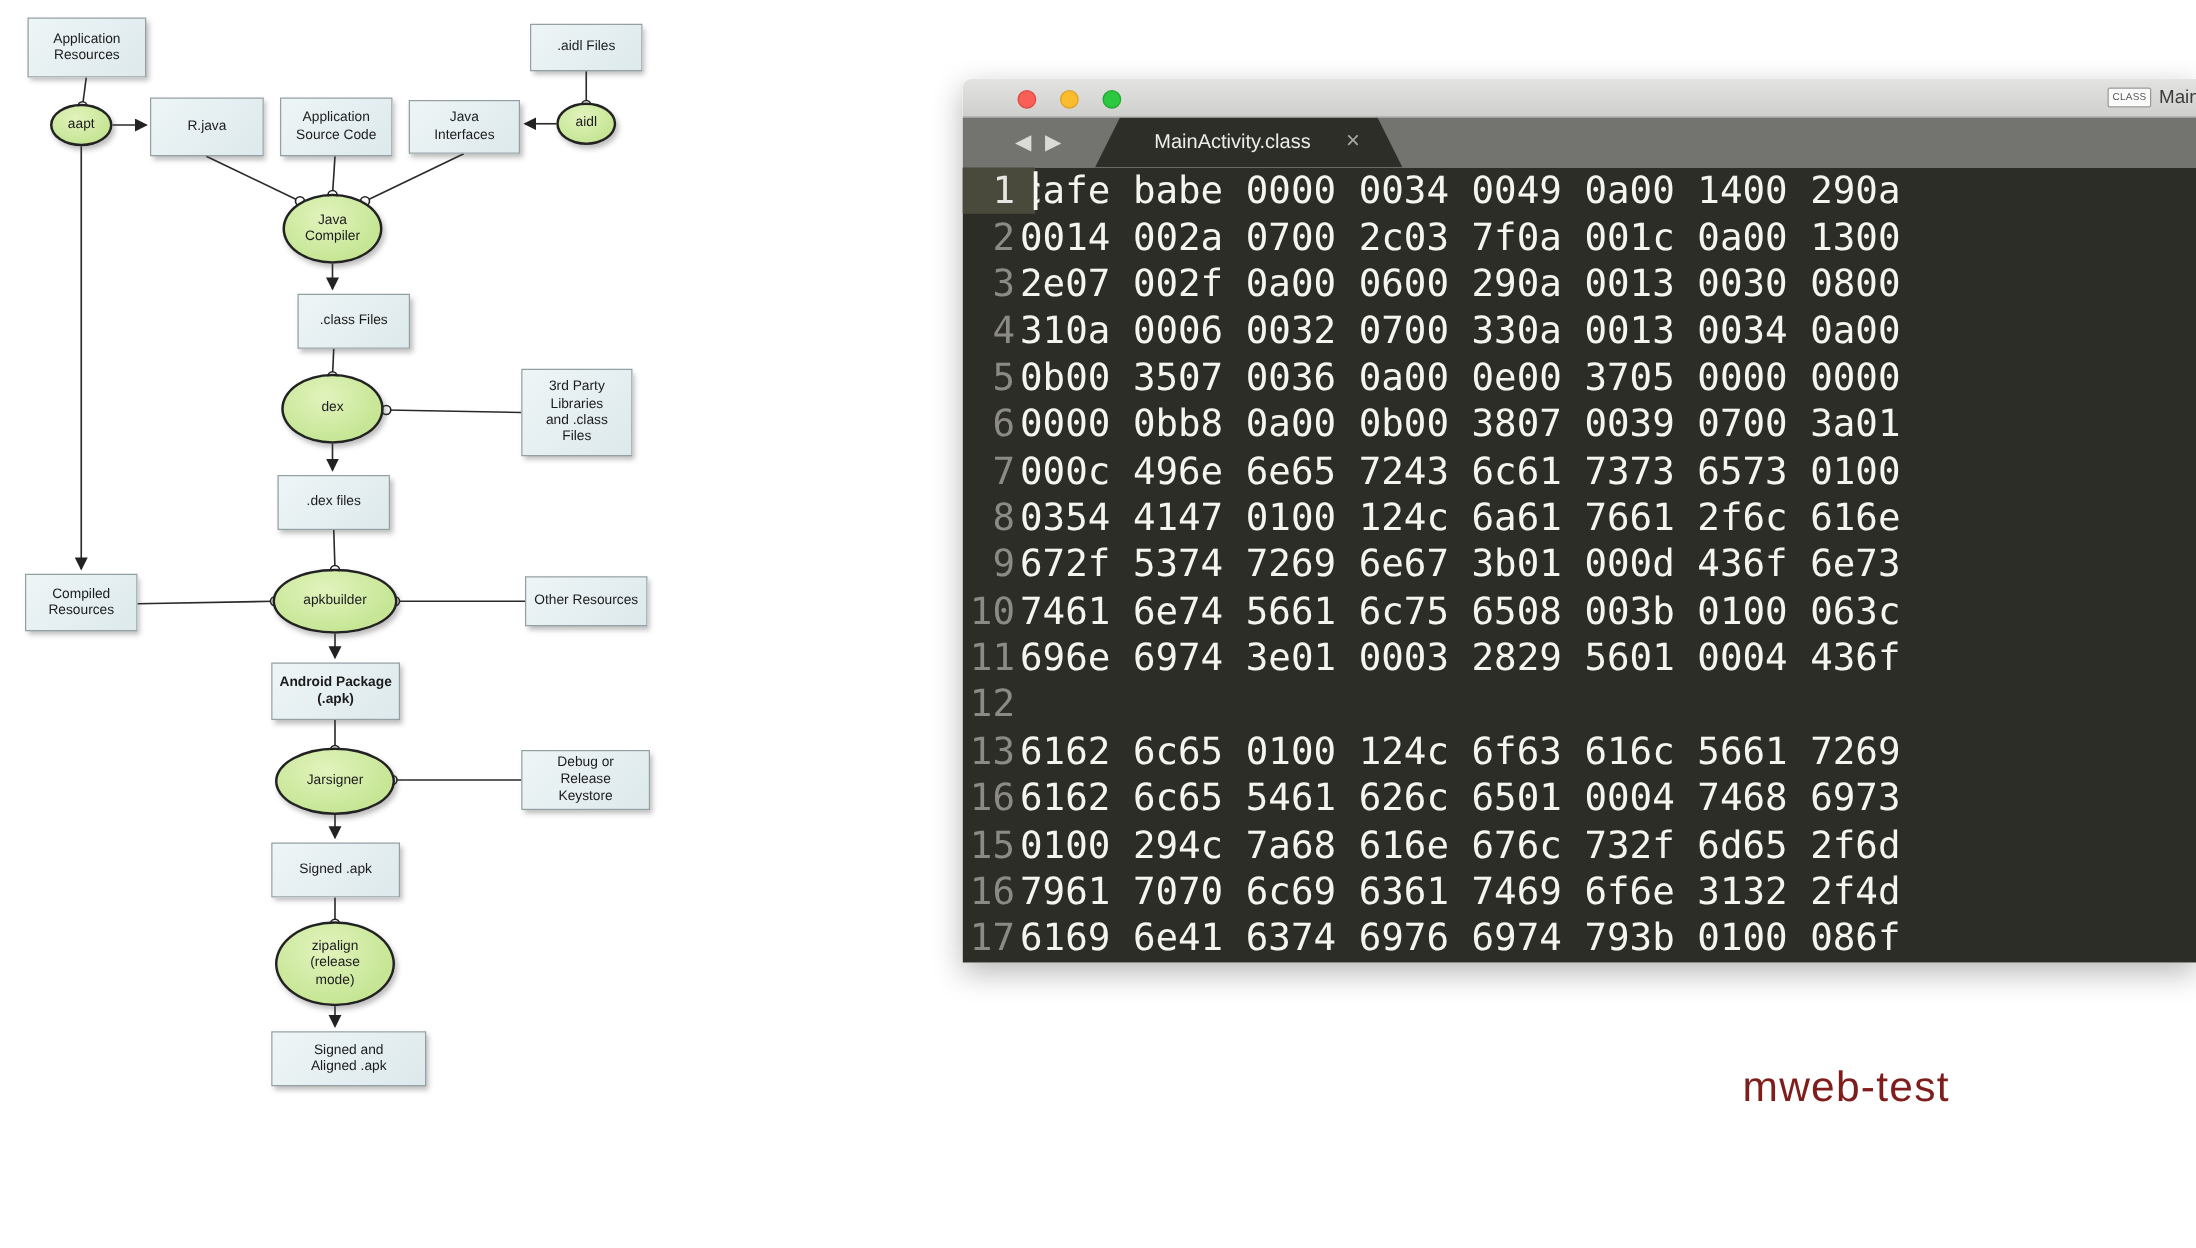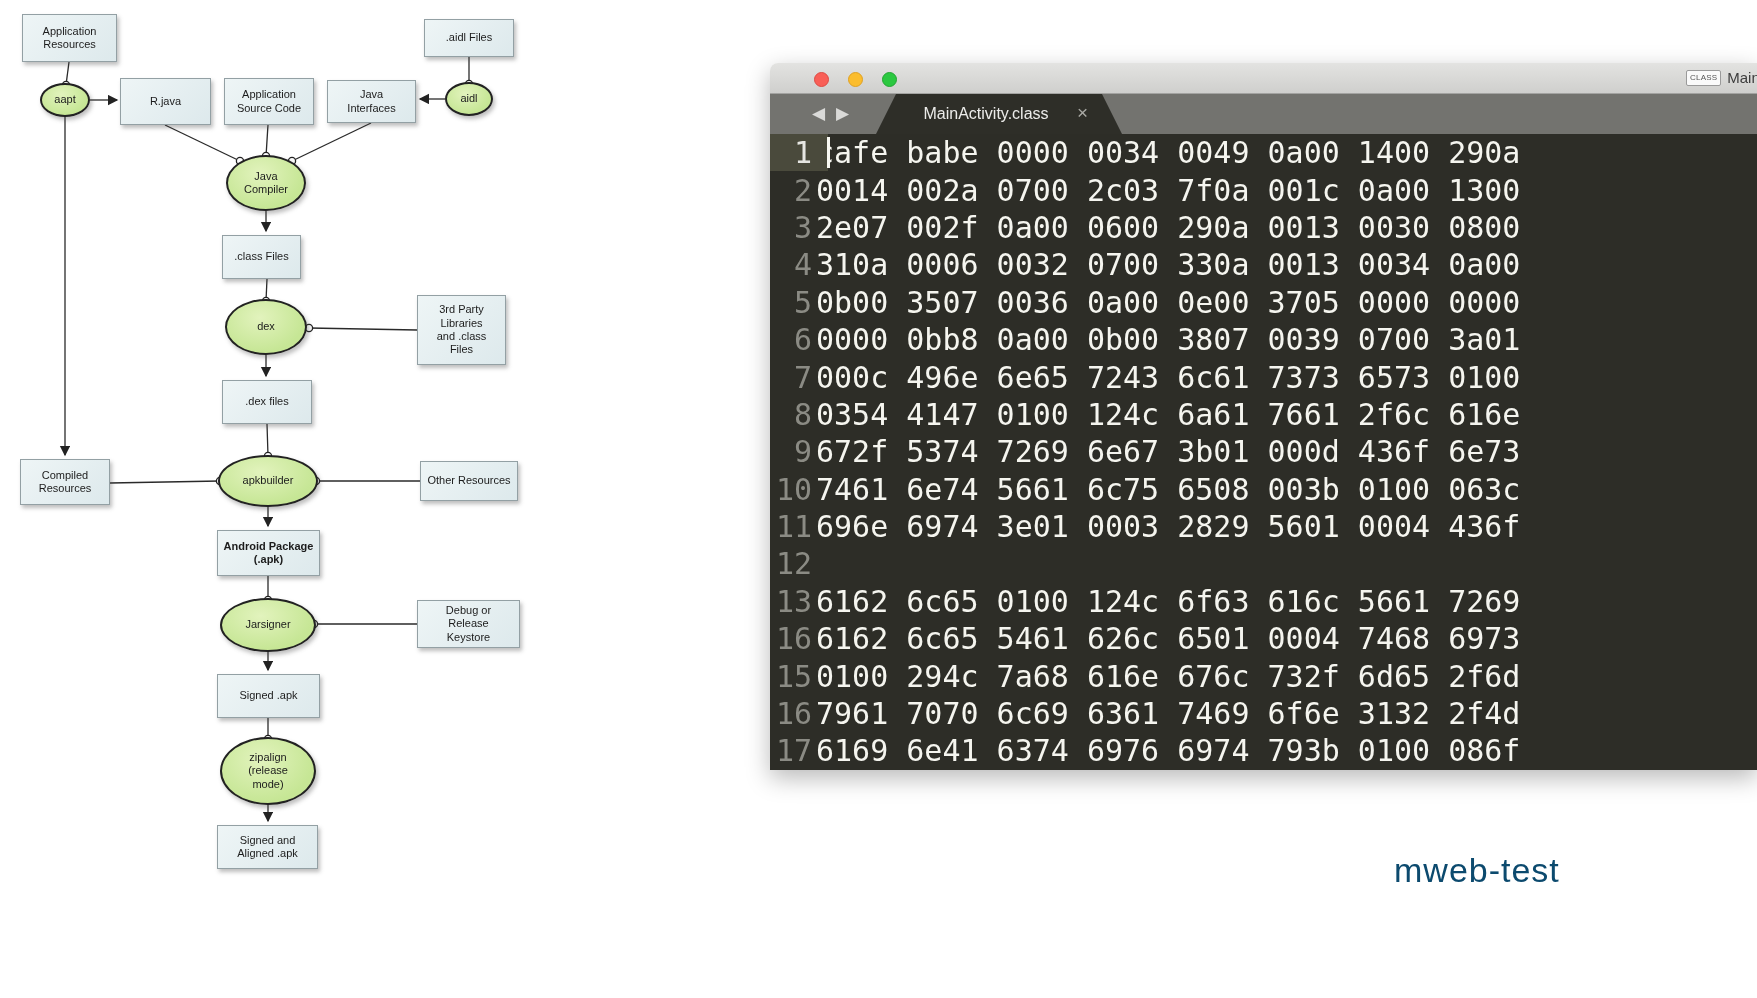--- a/index.html
+++ b/index.html
@@ -46,21 +46,21 @@
            font-family:"DejaVu Sans Mono",monospace;font-size:30px;}
   .row{position:relative;height:37.4px;display:flex;align-items:center;}
   .row .num{width:42px;text-align:right;color:#8b8b84;flex:none;z-index:1;}
   .row .hex{margin-left:4px;color:#f5f5ef;white-space:pre;}
   .row.active::before{content:'';position:absolute;left:0;top:0;bottom:0;width:58px;
                       background:#4a4a3c;}
   .row.active .num{color:#e6e6e2;}
   #caret{position:absolute;left:57px;top:3px;width:3px;height:31px;background:#f8f8f2;}
 
   
-  #watermark{position:absolute;left:1394px;top:851px;font-size:34px;color:#0c4a6e;
+  #watermark{position:absolute;left:1394px;top:851px;font-size:34px;color:#7f1d1d;
              letter-spacing:1px;}
 </style>
 </head>
 <body>
 
 <div id="stage">
 
   <div id="diagram">
     <svg id="edge-svg" viewBox="0 0 560 920" xmlns="http://www.w3.org/2000/svg">
       <defs>
@@ -111,42 +111,42 @@
         <div class="node box" style="left: 424px; top: 19px; width: 90px; height: 38px;"><span>.aidl Files</span></div>
         <div class="node ellipse" style="left: 40px; top: 83px; width: 50px; height: 34px;"><span>aapt</span></div>
         <div class="node box" style="left: 120px; top: 78px; width: 91px; height: 47px;"><span>R.java</span></div>
         <div class="node box" style="left: 224px; top: 78px; width: 90px; height: 47px;"><span>Application
 Source Code</span></div>
         <div class="node box" style="left: 327px; top: 80px; width: 89px; height: 43px;"><span>Java
 Interfaces</span></div>
         <div class="node ellipse" style="left: 445px; top: 82px; width: 48px; height: 34px;"><span>aidl</span></div>
         <div class="node ellipse" style="left: 226px; top: 155px; width: 80px; height: 56px;"><span>Java
 Compiler</span></div>
-        <div class="node box" style="left: 222px; top: 235px; width: 79px; height: 44px;"><span>.class Files</span></div>
+        <div class="node box" style="left: 238px; top: 235px; width: 90px; height: 44px;"><span>.class Files</span></div>
         <div class="node ellipse" style="left: 225px; top: 299px; width: 82px; height: 56px;"><span>dex</span></div>
         <div class="node box" style="left: 417px; top: 295px; width: 89px; height: 70px; text-align: center;"><span>3rd Party
 Libraries
 and .class
 Files</span></div>
         <div class="node box" style="left: 222px; top: 380px; width: 90px; height: 44px;"><span>.dex files</span></div>
         <div class="node box" style="left: 20px; top: 459px; width: 90px; height: 46px;"><span>Compiled
 Resources</span></div>
         <div class="node ellipse" style="left: 218px; top: 455px; width: 100px; height: 52px;"><span>apkbuilder</span></div>
         <div class="node box" style="left: 420px; top: 461px; width: 98px; height: 40px;"><span>Other Resources</span></div>
         <div class="node box" style="left: 217px; top: 530px; width: 103px; height: 46px; font-weight: bold;"><span>Android Package
 (.apk)</span></div>
         <div class="node ellipse" style="left: 220px; top: 598px; width: 96px; height: 54px;"><span>Jarsigner</span></div>
         <div class="node box" style="left: 417px; top: 600px; width: 103px; height: 48px;"><span>Debug or
 Release
 Keystore</span></div>
         <div class="node box" style="left: 217px; top: 674px; width: 103px; height: 44px;"><span>Signed .apk</span></div>
         <div class="node ellipse" style="left: 220px; top: 737px; width: 96px; height: 68px;"><span>zipalign
 (release
 mode)</span></div>
-        <div class="node box" style="left: 217px; top: 825px; width: 101px; height: 44px;"><span>Signed and
+        <div class="node box" style="left: 217px; top: 825px; width: 124px; height: 44px;"><span>Signed and
 Aligned .apk</span></div>
       </div>
   </div>
 
   <div id="window">
     <div id="titlebar">
       <span class="light red"></span>
       <span class="light yellow"></span>
       <span class="light green"></span>
       <div id="titlebar-right">

